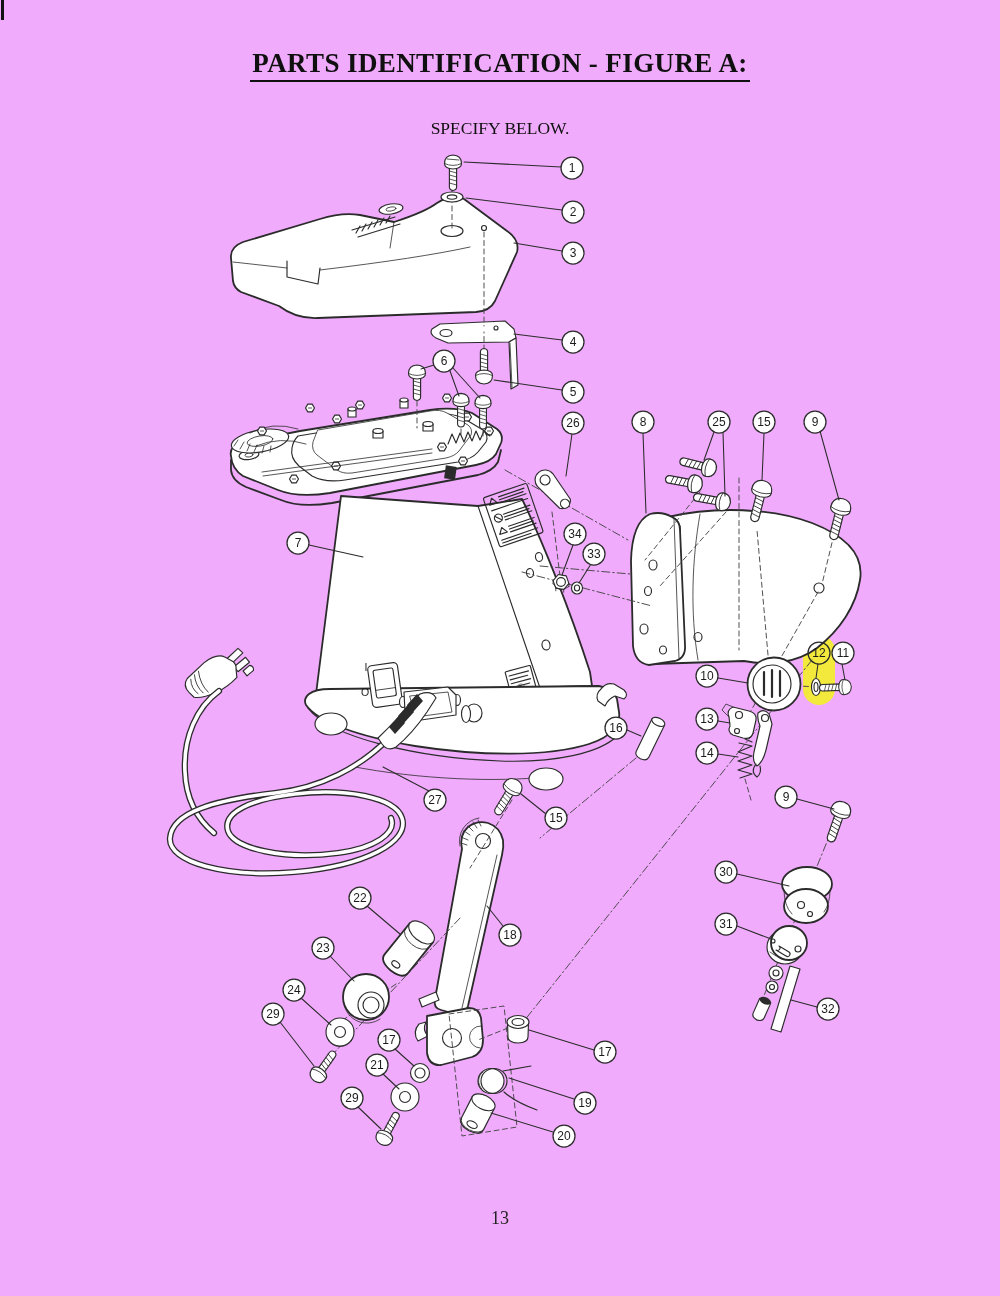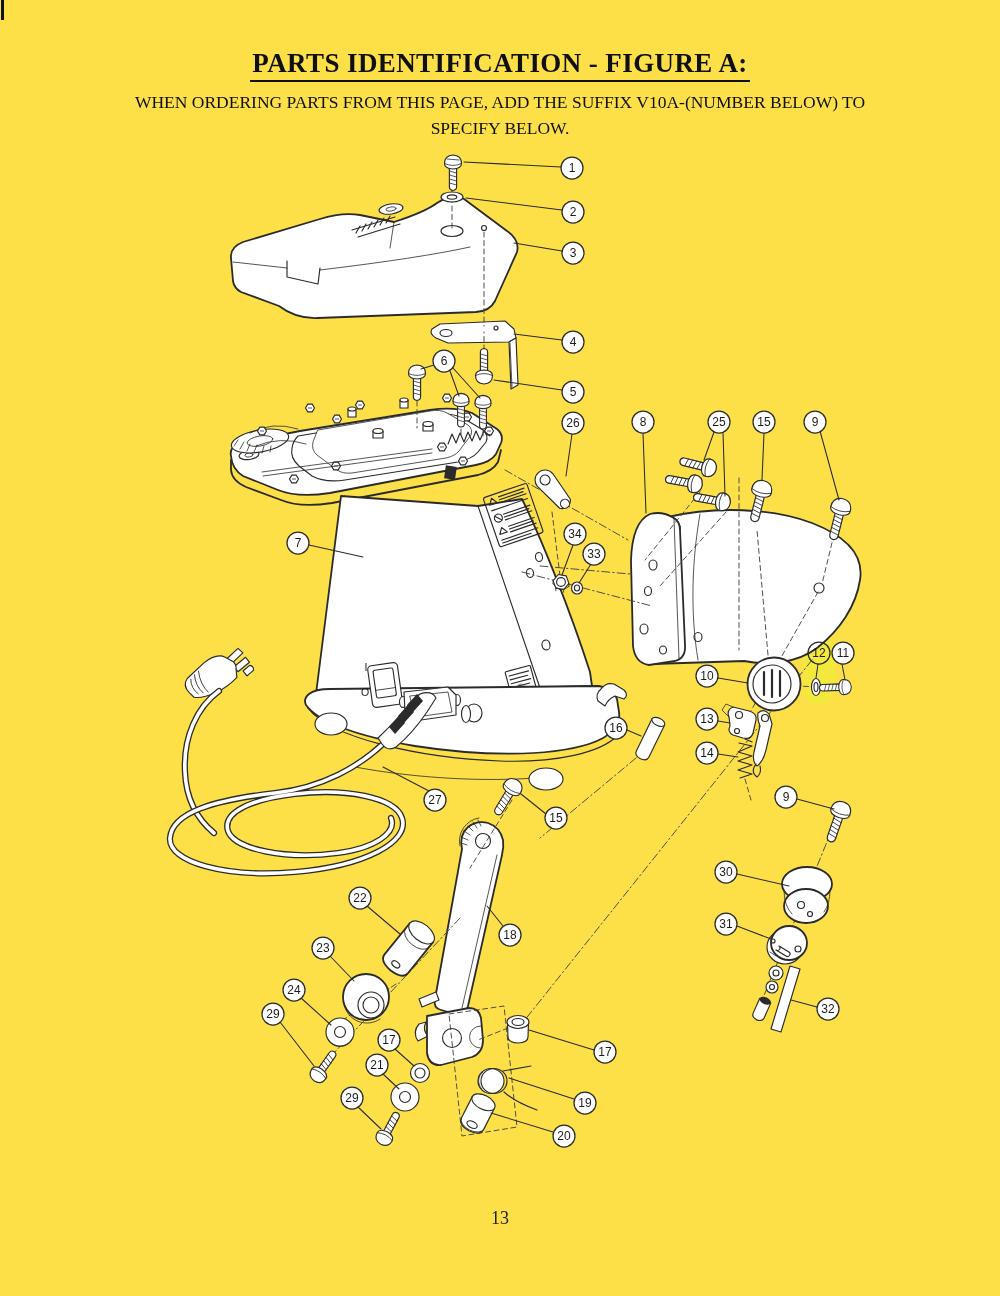--- a/index.html
+++ b/index.html
@@ -1,16 +1,16 @@
 <!DOCTYPE html>
 <html><head>
 <meta charset="utf-8">
 <style>
   html,body{margin:0;padding:0;background:#888;}
-  .page{position:relative;width:1000px;height:1296px;background:#fde047;margin:0 auto;
+  .page{position:relative;width:1000px;height:1296px;background:#f0abfc;margin:0 auto;
         font-family:"Liberation Serif",serif;overflow:hidden;}
   .scan-mark-v{position:absolute;left:1px;top:0;width:3px;height:20px;background:#111;}
   .header{position:absolute;top:48px;left:0;width:100%;text-align:center;}
   .title{display:inline-block;font-size:27px;font-weight:bold;color:#101010;letter-spacing:.4px;
          border-bottom:2.5px solid #101010;padding:0 2px 1px 2px;margin:0;}
   .subtitle{font-size:17.5px;color:#101010;line-height:1.5;margin:7px auto 0 auto;max-width:860px;}
   .pageno{position:absolute;top:1208px;left:0;width:100%;text-align:center;
           font-size:18px;color:#222;}
   #diagram{position:absolute;left:0;top:0;}
   #diagram path,#diagram ellipse,#diagram circle,#diagram line,#diagram polyline,#diagram rect{
@@ -31,21 +31,21 @@
 </style>
 </head>
 <body>
 
 <div class="page">
   <div class="scan-mark-v"></div>
 
   <div class="header">
     <h1 class="title">PARTS IDENTIFICATION - FIGURE A:</h1>
     <div class="subtitle">
-      <span>WHEN ORDERING PARTS FROM THIS PAGE, ADD THE SUFFIX V10A-(NUMBER BELOW) TO</span><br>
+      <br>
       <span>SPECIFY BELOW.</span>
     </div>
   </div>
 
   <svg id="diagram" width="1000" height="1296" viewBox="0 0 1000 1296">
 
     <defs>
       <g id="scrA">
         <path class="f" d="M -3.6,4 L -3.6,25 Q -3.6,28 0,28.5 Q 3.6,28 3.6,25 L 3.6,4 Z"></path>
         <path class="thin" d="M -3.6,9 L 3.6,11 M -3.6,13 L 3.6,15 M -3.6,17 L 3.6,19 M -3.6,21 L 3.6,23"></path>

